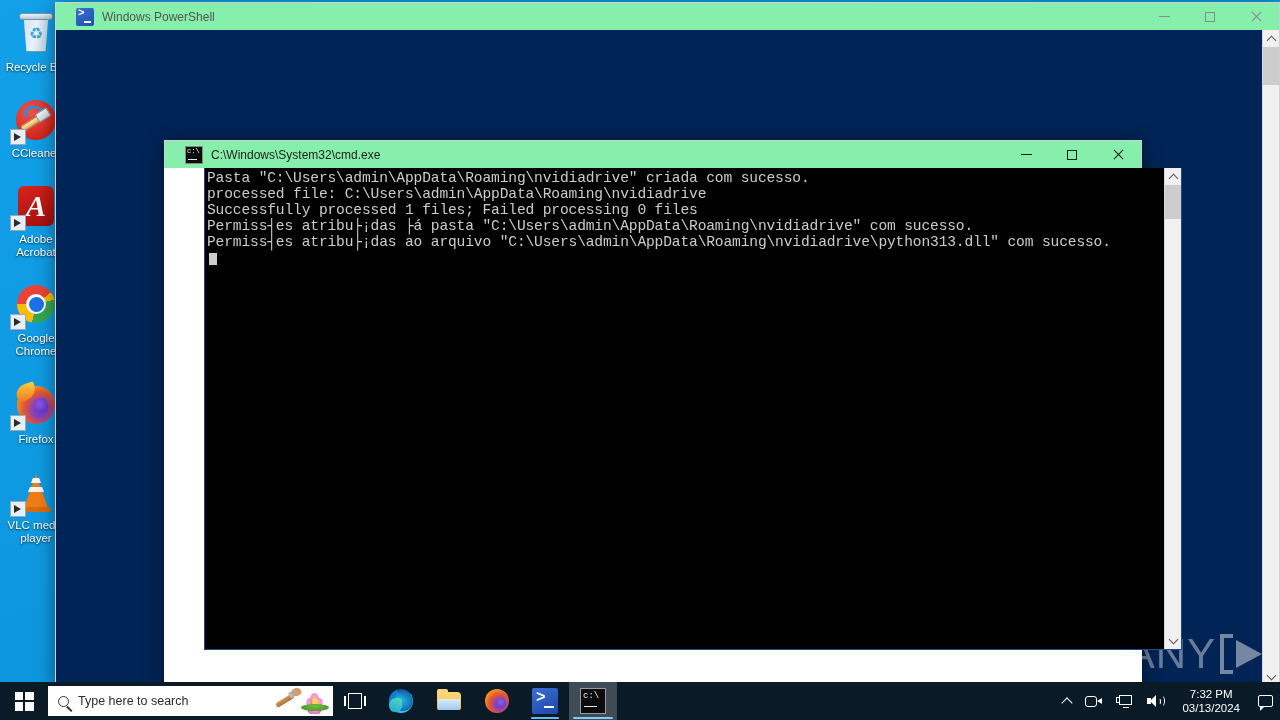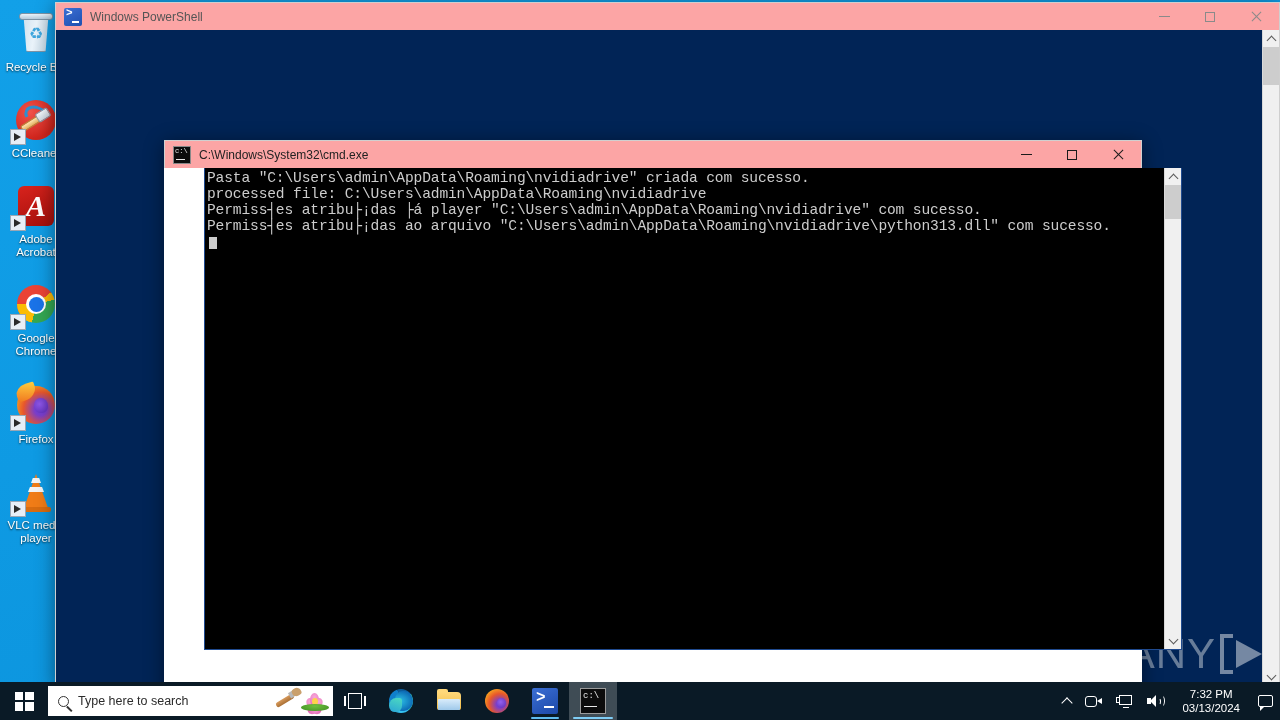--- a/index.html
+++ b/index.html
@@ -188,24 +188,24 @@
 
   
   .win {
     position: absolute;
     background: #ffffff;
     box-shadow: 0 3px 18px rgba(0,0,0,.45);
   }
   .win-title {
     height: 28px;
     display: flex; align-items: center;
-    background: #fca5a5;
+    background: #86efac;
     border: 1px solid #d7d7d7;
     border-bottom: none;
-    padding-left: 8px;
+    padding-left: 20px;
   }
   .win-title .t-icon { width: 18px; height: 18px; margin-right: 8px; position: relative; flex: none;}
   .win-title .t-text {
     flex: 1;
     font-size: 12px;
     color: #555555;
     white-space: nowrap; overflow: hidden;
   }
   .win-title.active .t-text { color: #222; }
   .wctrl { display: flex; height: 28px; }
@@ -800,21 +800,22 @@
           </div>
         <div class="close">
             <span class="glyph-close"></span>
           </div>
       </div>
     </div>
     <div id="cmd-body">
       <div id="cmd-console">
         <div class="line">Pasta "C:\Users\admin\AppData\Roaming\nvidiadrive" criada com sucesso.</div>
         <div class="line">processed file: C:\Users\admin\AppData\Roaming\nvidiadrive</div>
-        <div class="line">Permiss┤es atribu├¡das ├á player "C:\Users\admin\AppData\Roaming\nvidiadrive" com sucesso.</div>
+        <div class="line">Successfully processed 1 files; Failed processing 0 files</div>
+        <div class="line">Permiss┤es atribu├¡das ├á pasta "C:\Users\admin\AppData\Roaming\nvidiadrive" com sucesso.</div>
         <div class="line">Permiss┤es atribu├¡das ao arquivo "C:\Users\admin\AppData\Roaming\nvidiadrive\python313.dll" com sucesso.</div>
         <div class="line"><span id="cmd-cursor"></span></div>
       </div>
       <div class="sbar">
         <div class="arrow chev-up"></div>
         <div class="track">
           <div class="thumb" style="top:0px;height:34px;"></div>
         </div>
         <div class="arrow chev-dn"></div>
       </div>

